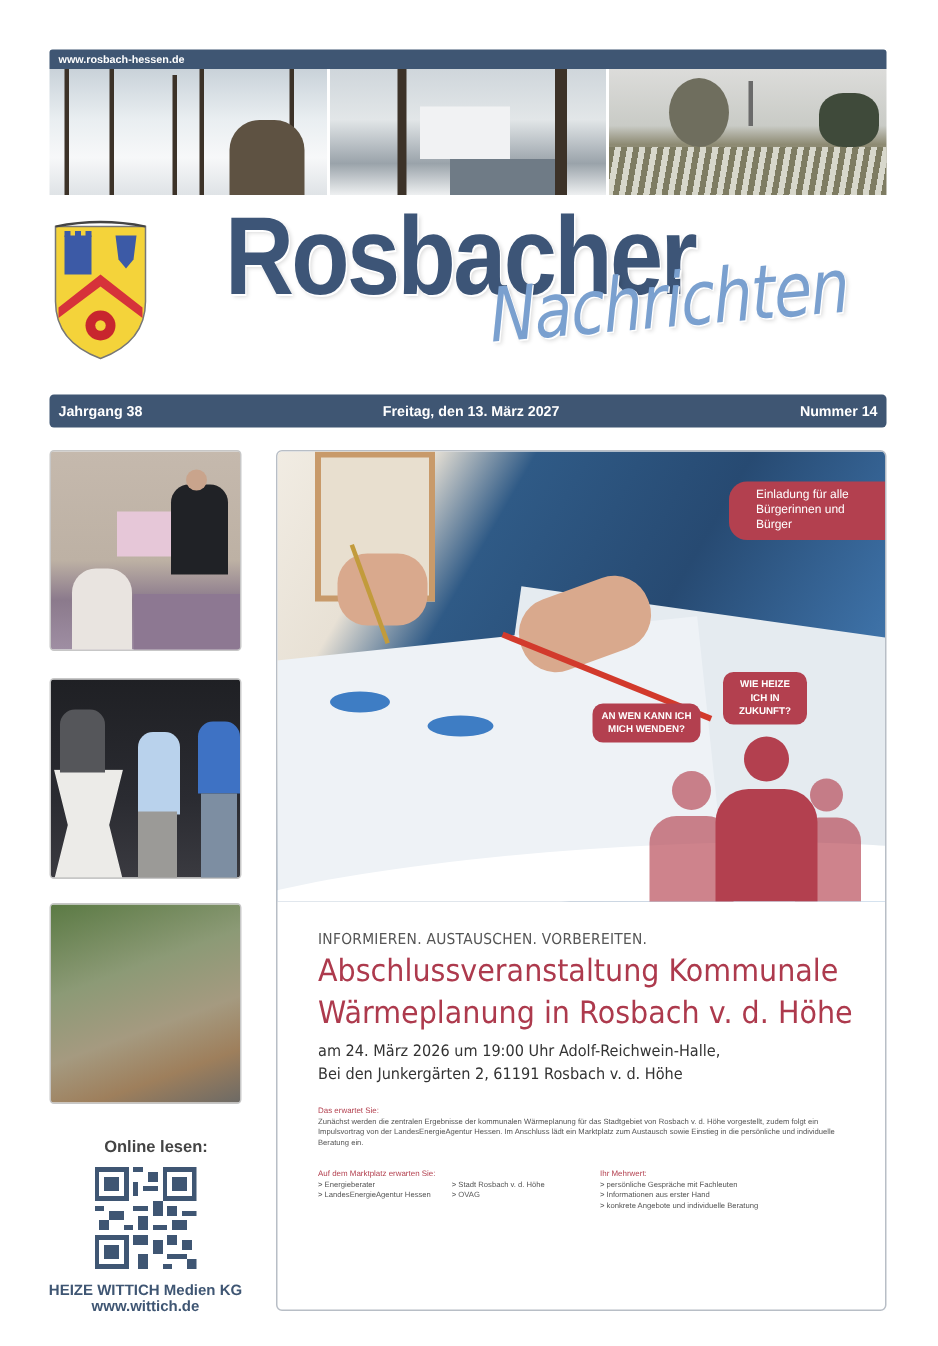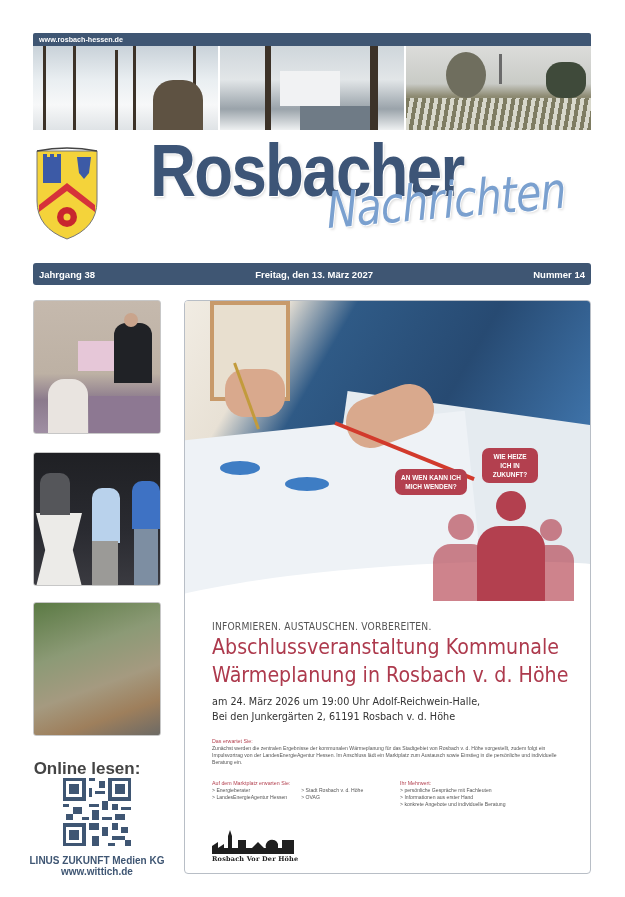--- a/index.html
+++ b/index.html
@@ -38,21 +38,21 @@
     background: #3f5673; color: #fff; font-size: 9.5px; font-weight: bold;
     display: flex; justify-content: space-between; align-items: center; padding: 0 6px 0 6px;
     border-radius: 3px;
   }
 
   .thumb { position: absolute; left: 33px; width: 128px; border-radius: 3px; overflow: hidden; border: 1px solid #c7c7c7; }
   .t1 { top: 300px; height: 134px; background: linear-gradient(180deg, #c5b9ad 0%, #bdb1a4 55%, #8b7a8c 75%, #9f8ea3 100%); }
   .t2 { top: 452px; height: 134px; background: linear-gradient(180deg, #1f2024 0%, #2a2b31 60%, #3a3a40 100%); }
   .t3 { top: 602px; height: 134px; background: linear-gradient(160deg, #5b7a44 0%, #8c9a76 35%, #a59a80 60%, #9e7f5c 80%, #6d6a65 100%); }
 
-  .online-label { position: absolute; left: 23px; width: 128px; top: 759px; text-align: center; font-size: 17px; font-weight: bold; color: #444; }
+  .online-label { position: absolute; left: 40px; width: 128px; top: 759px; text-align: center; font-size: 11px; font-weight: bold; color: #444; }
   .qr { position: absolute; left: 63px; top: 778px; width: 68px; height: 68px; background: #fff; }
   .publisher { position: absolute; left: 28px; width: 138px; top: 855px; text-align: center; font-size: 10px; font-weight: bold; color: #3f5673; line-height: 11px; }
   .publisher .url { color: #3f5673; }
 
   .ad {
     position: absolute; left: 184px; top: 300px; width: 407px; height: 574px;
     border: 1px solid #b8bec6; border-radius: 4px; overflow: hidden; background: #fff;
   }
   .ad-photo { position: absolute; left: 0; top: 0; width: 405px; height: 300px; overflow: hidden;
     background: linear-gradient(120deg, #f1ece3 0%, #e8e1d5 18%, #2f5a86 30%, #274a72 55%, #3c6fa4 80%, #5a8ec0 100%); }
@@ -173,21 +173,21 @@
       <rect x="12" y="15" width="2" height="3"></rect>
       <rect x="15" y="14" width="2" height="2"></rect>
     <rect x="18" y="15" width="2" height="2"></rect>
       <rect x="9" y="18" width="2" height="3"></rect>
       <rect x="15" y="18" width="4" height="1"></rect>
     <rect x="14" y="20" width="2" height="1"></rect>
       <rect x="19" y="19" width="2" height="2"></rect>
   </g>
 </svg>
 <div class="publisher">
-  <div>LINUS ZUKUNFT Medien KG</div>
+  <div>HEIZE WITTICH Medien KG</div>
   <div class="url">www.wittich.de</div>
 </div>
 
 <div class="ad">
   <div class="ad-photo">
     <div style="position:absolute;left:25px;top:0;width:80px;height:100px;background:#e8dfcf;border:4px solid #c89a6a"></div>
     <div class="paper2"></div>
     <div class="paper"></div>
     <div style="position:absolute;left:35px;top:160px;width:40px;height:14px;border-radius:50%;background:#3e7dc4"></div>
     <div style="position:absolute;left:100px;top:176px;width:44px;height:14px;border-radius:50%;background:#3e7dc4"></div>
@@ -198,20 +198,21 @@
     <div class="curve"></div>
 
     <div class="person" style="left:263px;top:213px;width:26px;height:26px;border-radius:50%;opacity:0.65"></div>
     <div class="person" style="left:248px;top:243px;width:56px;height:60px;border-radius:18px 18px 0 0;opacity:0.65"></div>
     <div class="person" style="left:355px;top:218px;width:22px;height:22px;border-radius:50%;opacity:0.65"></div>
     <div class="person" style="left:345px;top:244px;width:44px;height:56px;border-radius:16px 16px 0 0;opacity:0.65"></div>
     <div class="person" style="left:311px;top:190px;width:30px;height:30px;border-radius:50%"></div>
     <div class="person" style="left:292px;top:225px;width:68px;height:75px;border-radius:22px 22px 0 0"></div>
   </div>
 
+  <div class="badge-invite" style="width:110px;">Einladung für alle Bürgerinnen und Bürger</div>
   <div class="bubble" style="left:210px;top:168px;width:72px;">AN WEN KANN ICH MICH WENDEN?</div>
   <div class="bubble" style="left:297px;top:147px;width:56px;">WIE HEIZE ICH IN ZUKUNFT?</div>
 
   <div class="ad-text">
     <div class="kicker">INFORMIEREN. AUSTAUSCHEN. VORBEREITEN.</div>
     <div class="headline">Abschlussveranstaltung Kommunale</div>
     <div class="headline">Wärmeplanung in Rosbach v. d. Höhe</div>
     <div class="date-line">am 24. März 2026 um 19:00 Uhr Adolf-Reichwein-Halle,</div>
     <div class="date-line" style="margin-top:0">Bei den Junkergärten 2, 61191 Rosbach v. d. Höhe</div>
   </div>
@@ -235,19 +236,13 @@
     </div>
   </div>
 
   <div class="benefit">
     <div class="small-h">Ihr Mehrwert:</div>
     <div class="small">&gt; persönliche Gespräche mit Fachleuten</div>
     <div class="small">&gt; Informationen aus erster Hand</div>
     <div class="small">&gt; konkrete Angebote und individuelle Beratung</div>
   </div>
 
-  <div class="logo">
-    <svg width="90" height="28" viewBox="0 0 90 28">
-      <path d="M0 28 L0 20 L6 16 L6 22 L12 18 L12 22 L16 22 L16 10 L18 4 L20 10 L20 22 L26 22 L26 14 L34 14 L34 22 L40 22 L46 16 L52 22 L54 22 A6 6 0 1 1 66 18 L66 22 L70 22 L70 14 L82 14 L82 28 Z" fill="#1f1f1f"></path>
-    </svg>
-    <div class="logo-text">Rosbach Vor Der Höhe</div>
-  </div>
 </div>
 
 </body></html>

